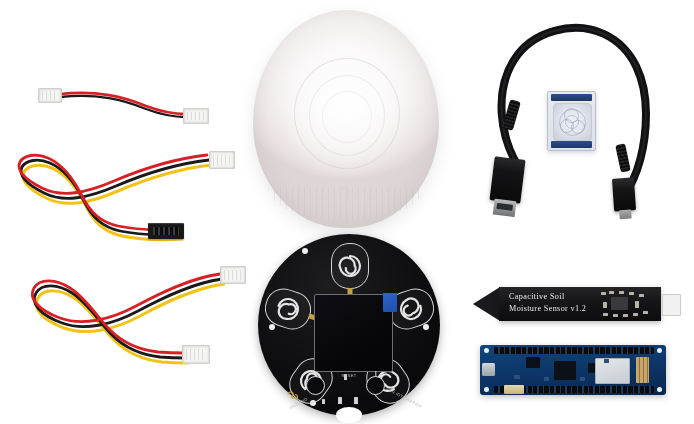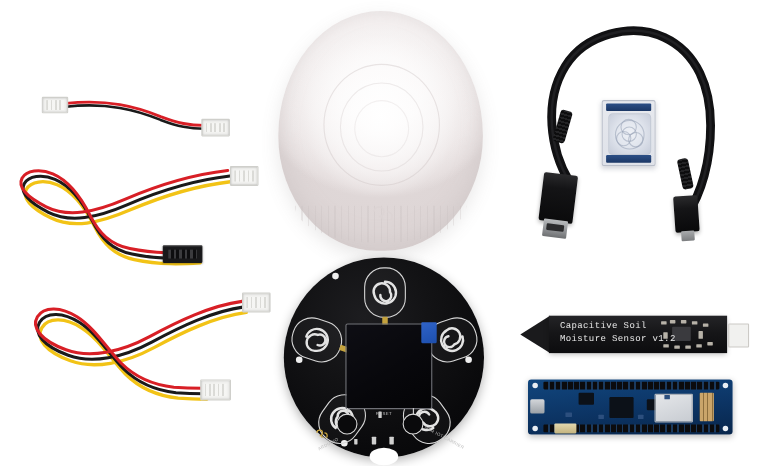--- a/index.html
+++ b/index.html
@@ -160,21 +160,21 @@
     background:linear-gradient(180deg,#242427 0%,#161618 45%,#0c0c0e 100%);
     box-shadow:0 2px 5px rgba(0,0,0,.28);
   }
   #soil .tip{
     position:absolute;left:0;top:4px;width:0;height:0;
     border-top:17px solid transparent;border-bottom:17px solid transparent;
     border-right:27px solid #1a1a1c;
   }
   #soil .label{
     position:absolute;left:36px;top:8px;color:#e9e9e9;
-    font-family:Liberation Mono, monospace;font-size:8.2px;line-height:11px;
+    font-family:Liberation Serif, serif;font-size:8.2px;line-height:11px;
     letter-spacing:.35px;white-space:pre;
   }
   #soil .elec{position:absolute;background:#b7b2a8;border-radius:.5px;}
   #soil .ic{position:absolute;background:#3a3a3e;border-radius:1px;}
   #soil .conn{
     position:absolute;right:0;top:11px;width:17px;height:20px;
     background:#f1f1ef;border:1px solid #cccac6;border-radius:1px;
   }
 
   

